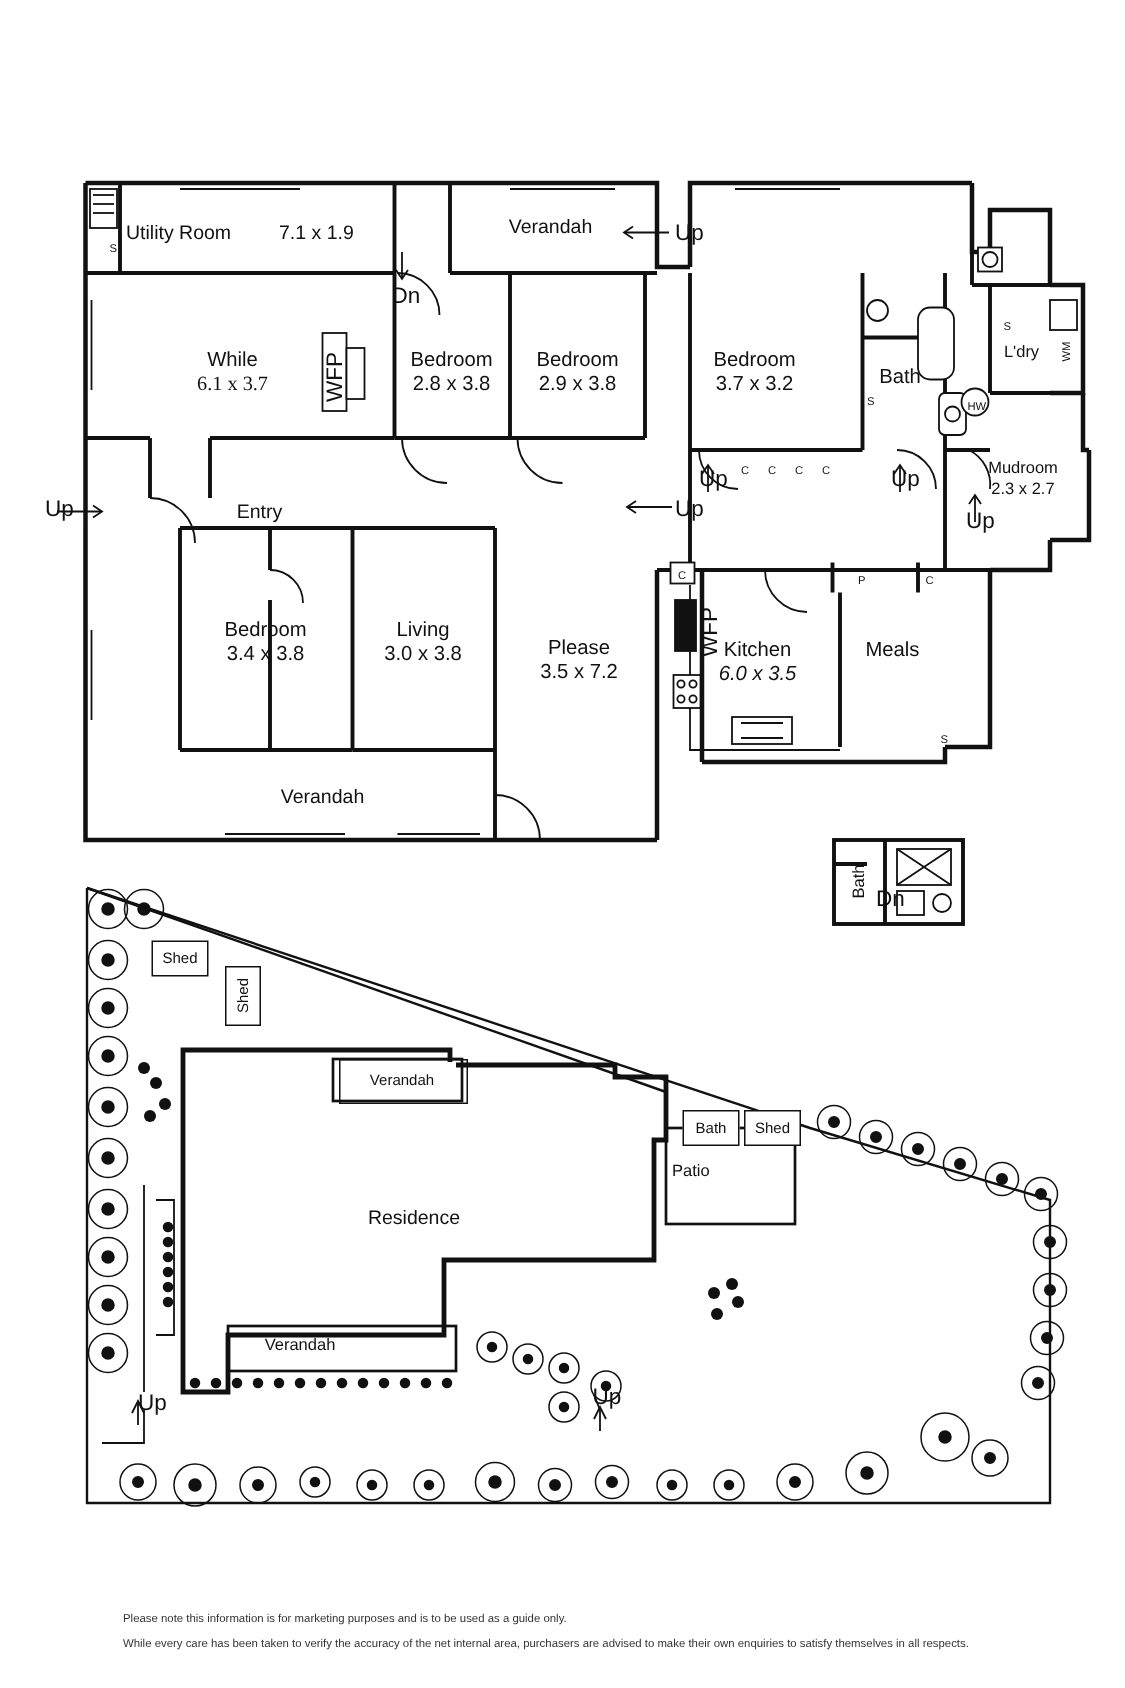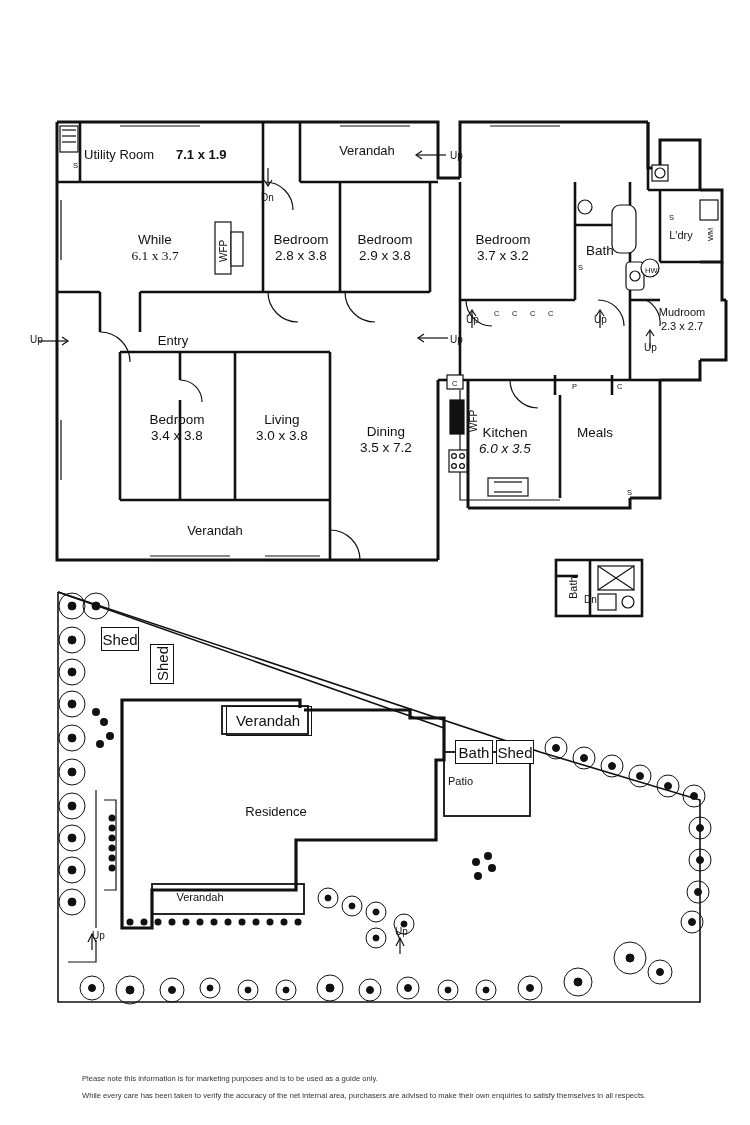--- a/index.html
+++ b/index.html
@@ -1,24 +1,24 @@
 <!DOCTYPE html>
 <html><head>
 <meta charset="utf-8">
 <style>
   html,body{margin:0;padding:0;background:#ffffff;}
   body{width:750px;height:1125px;position:relative;font-family:"Liberation Sans",sans-serif;color:#111;overflow:hidden;}
   .plan{position:absolute;left:0;top:0;width:750px;height:1125px;}
   .lbl{position:absolute;font-size:13px;line-height:15px;text-align:center;color:#111;white-space:pre;}
   .lbl.sm{font-size:11px;}
-  .lbl.xs{font-size:10px;}
+  .lbl.xs{font-size:15px;}
   .lbl.tiny{font-size:7.5px;}
   .rm{font-size:13.5px;line-height:16px;text-align:center;}
   .box{position:absolute;border:1.4px solid #111;background:#fff;}
-  .tagbox{position:absolute;border:1.4px solid #111;background:#fff;display:flex;align-items:center;justify-content:center;font-size:15px;}
+  .tagbox{position:absolute;border:1.4px solid #111;background:#fff;display:flex;align-items:center;justify-content:center;font-size:10px;}
   .vert{writing-mode:vertical-rl;transform:rotate(180deg);}
   .disc{position:absolute;font-size:7.6px;color:#333;line-height:13px;}
   svg{position:absolute;left:0;top:0;}
 </style>
 </head>
 <body>
 
 <div class="plan">
 
 <svg width="750" height="1125">
@@ -327,21 +327,21 @@
   </g>
   <g fill="none" stroke="#111" stroke-width="1.2">
     <path d="M92 934 L92 950"></path>
         <path d="M88 942 L92 934 L96 942"></path>
     <path d="M400 938 L400 954"></path>
         <path d="M396 946 L400 938 L404 946"></path>
   </g>
 </svg>
 
 <div class="lbl" style="left:84px;top:147px;text-align:left;">Utility Room</div>
-<div class="lbl" style="left:176px;top:147px;text-align:center;font-weight:bold;">7.1 x 1.9</div>
+<div class="lbl" style="left:186px;top:147px;text-align:center;">7.1 x 1.9</div>
 
 <div class="lbl" style="left:327px;top:143px;width:80px;">Verandah</div>
 
 <div class="lbl rm" style="left:110px;top:232px;width:90px;">While</div>
 <div class="lbl rm" style="left:110px;top:248px;width:90px;font-family:Liberation Serif, serif;">6.1 x 3.7</div>
 
 <div class="lbl rm" style="left:264px;top:232px;width:74px;">Bedroom</div>
 <div class="lbl rm" style="left:264px;top:248px;width:74px;">2.8 x 3.8</div>
 
 <div class="lbl rm" style="left:348px;top:232px;width:74px;">Bedroom</div>
@@ -358,21 +358,21 @@
 <div class="lbl sm" style="left:646px;top:319px;width:72px;">2.3 x 2.7</div>
 
 <div class="lbl" style="left:138px;top:333px;width:70px;">Entry</div>
 
 <div class="lbl rm" style="left:130px;top:412px;width:94px;">Bedroom</div>
 <div class="lbl rm" style="left:130px;top:428px;width:94px;">3.4 x 3.8</div>
 
 <div class="lbl rm" style="left:238px;top:412px;width:88px;">Living</div>
 <div class="lbl rm" style="left:238px;top:428px;width:88px;">3.0 x 3.8</div>
 
-<div class="lbl rm" style="left:340px;top:424px;width:92px;">Dining</div>
+<div class="lbl rm" style="left:340px;top:424px;width:92px;">Please</div>
 <div class="lbl rm" style="left:340px;top:440px;width:92px;">3.5 x 7.2</div>
 
 <div class="lbl rm" style="left:470px;top:425px;width:70px;">Kitchen</div>
 <div class="lbl rm" style="left:470px;top:441px;width:70px;font-style:italic;">6.0 x 3.5</div>
 
 <div class="lbl rm" style="left:564px;top:425px;width:62px;">Meals</div>
 
 <div class="lbl" style="left:170px;top:523px;width:90px;">Verandah</div>
 
 <div class="lbl sm vert" style="left:566px;top:562px;height:52px;">Bath</div>

